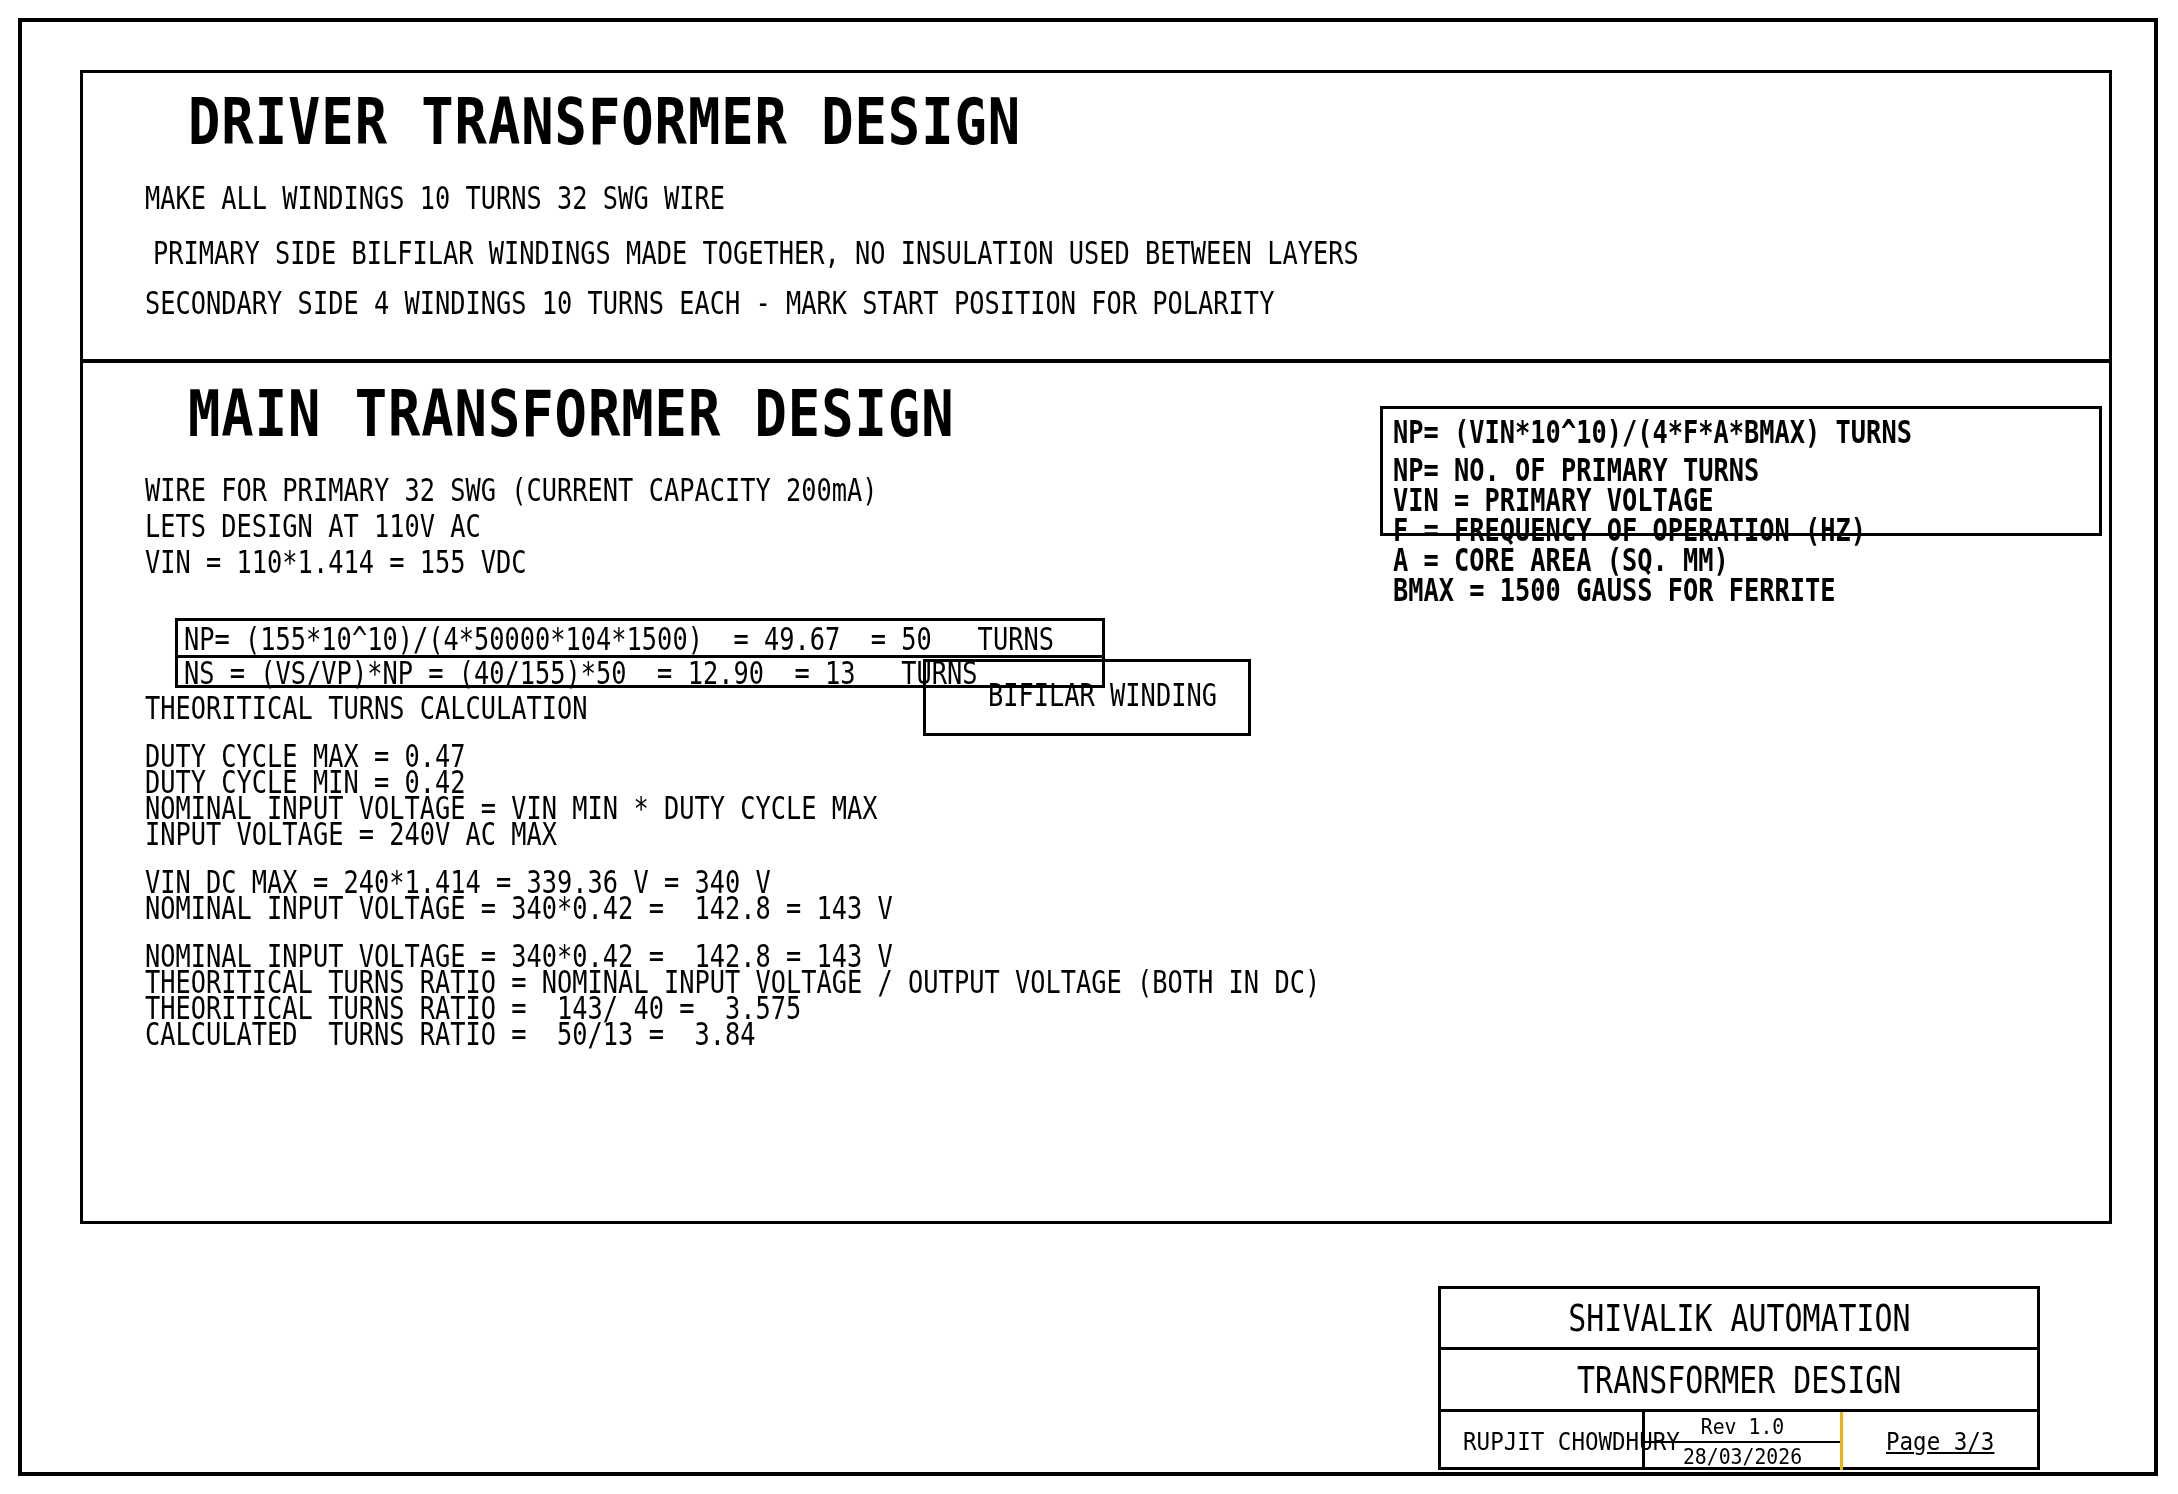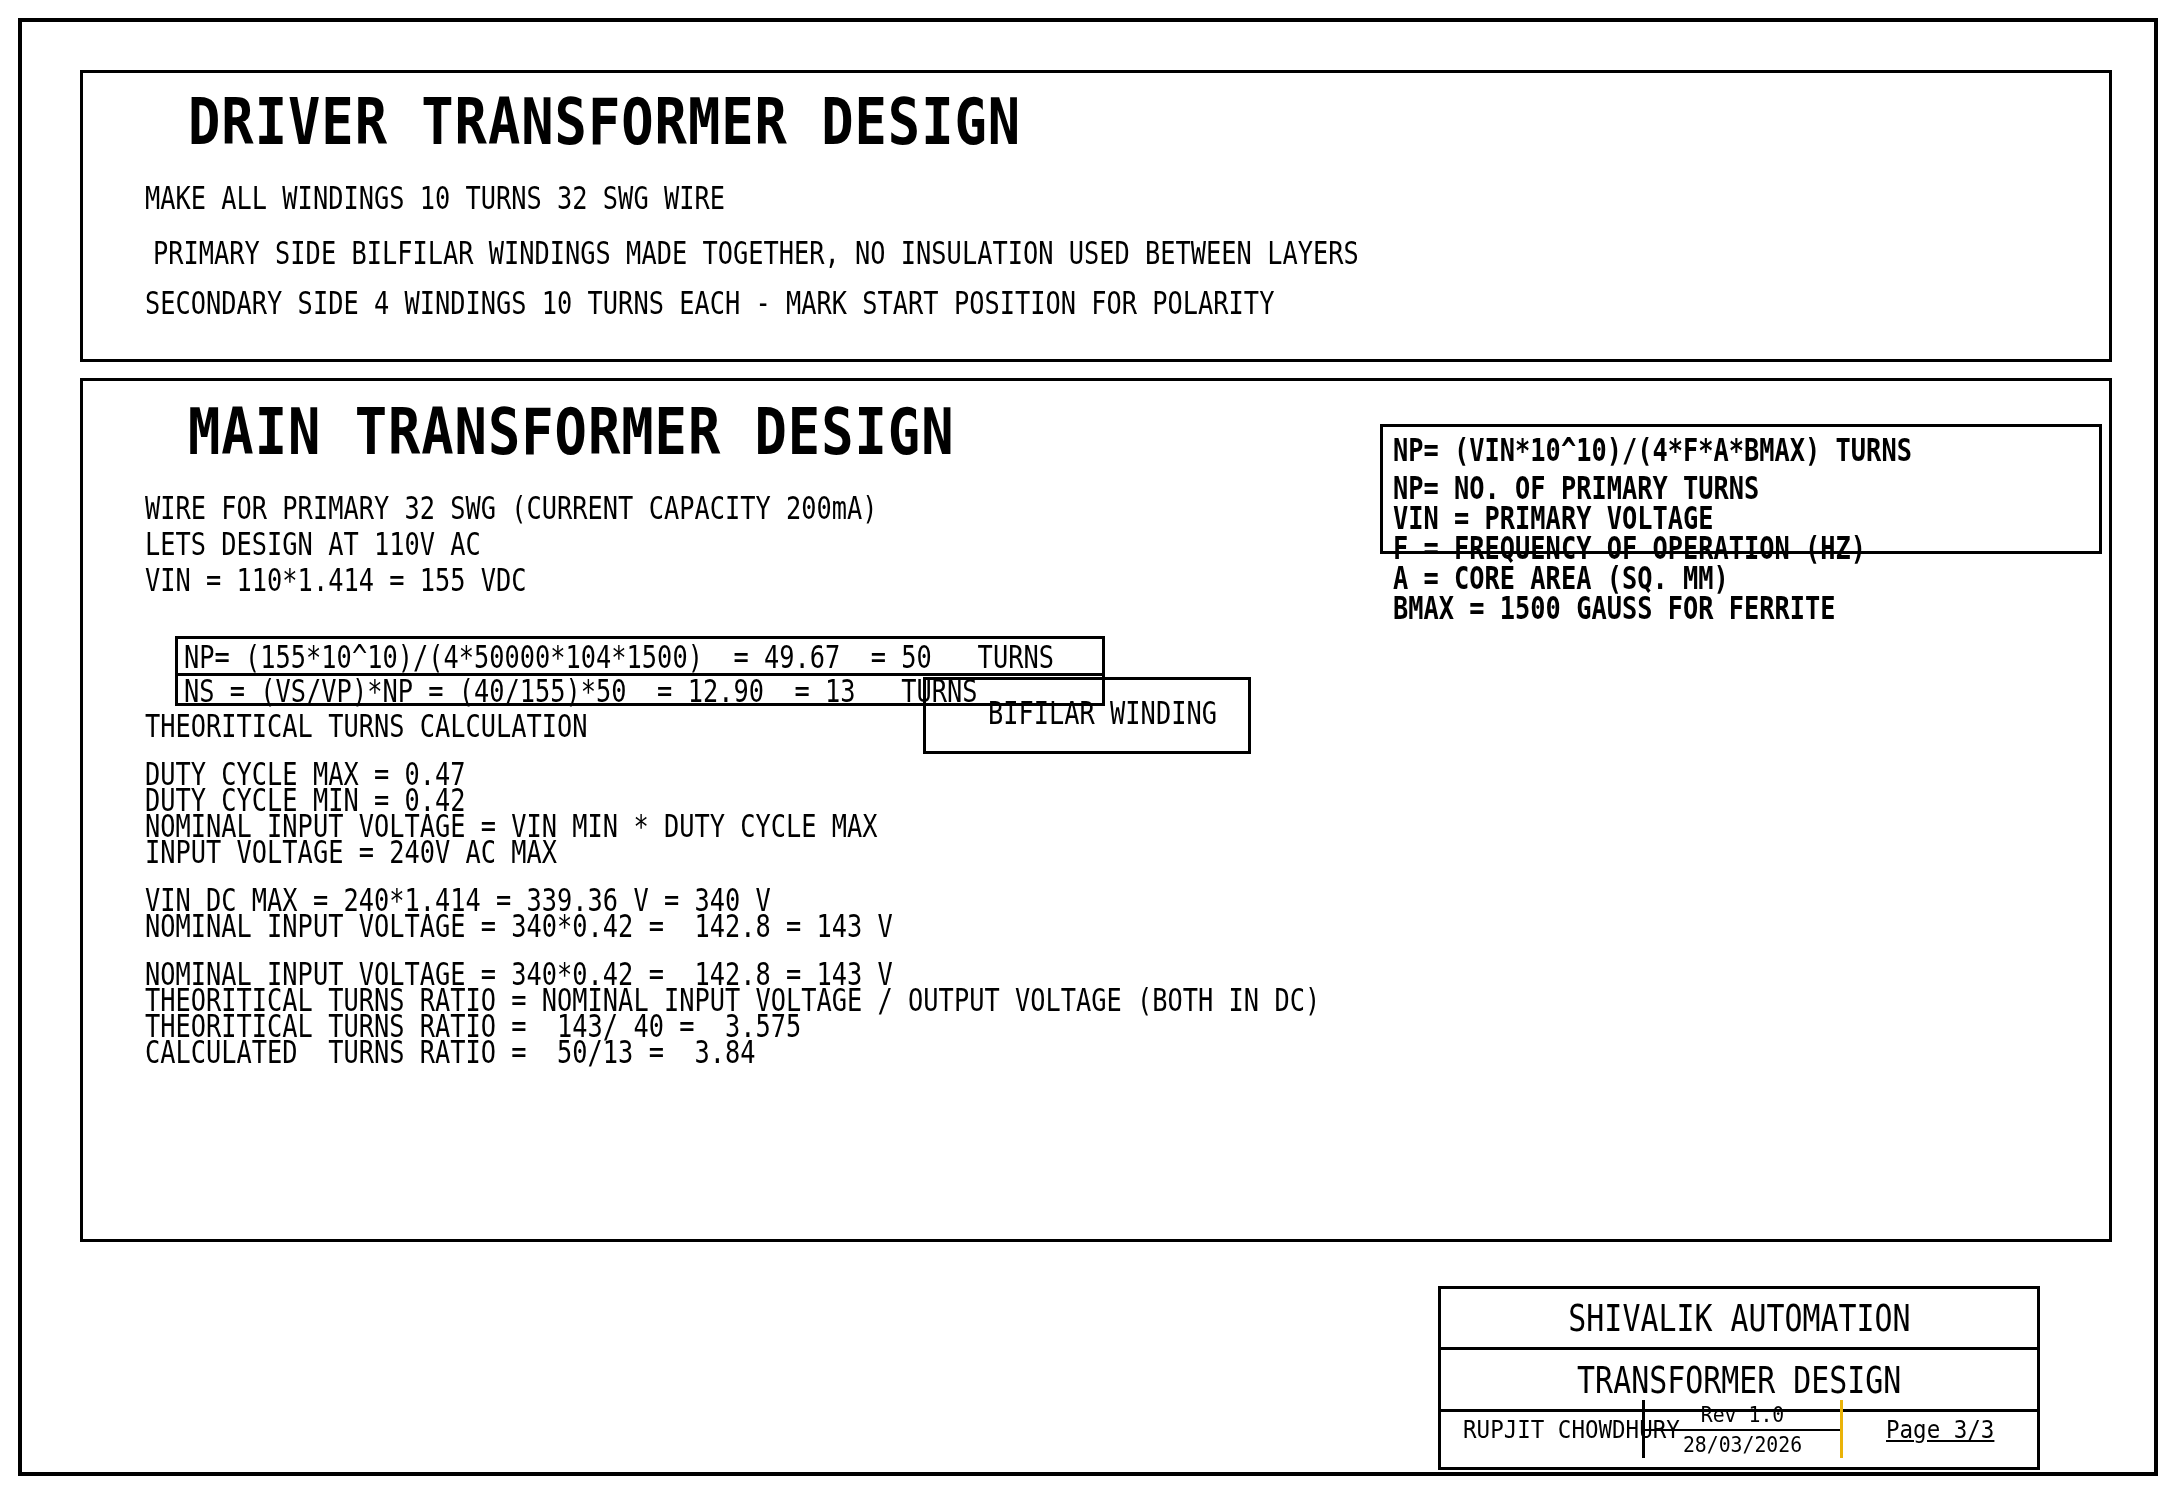--- a/index.html
+++ b/index.html
@@ -38,21 +38,21 @@
 
   #driver-panel {
     left: 80px;
     top: 70px;
     width: 2032px;
     height: 292px;
   }
 
   #main-panel {
     left: 80px;
-    top: 378px;
+    top: 360px;
     width: 2032px;
     height: 864px;
   }
 
   
   .panel-heading {
     position: absolute;
     font-family: "DejaVu Sans Mono", "Liberation Mono", monospace;
     font-weight: bold;
     letter-spacing: 1px;
@@ -207,21 +207,21 @@
     top: 0;
     height: 61px;
     border-bottom: 3px solid #000;
   }
   #tb-drawing {
     top: 61px;
     height: 62px;
     border-bottom: 3px solid #000;
   }
   #tb-bottom {
-    top: 111px;
+    top: 123px;
     height: 58px;
     display: flex;
   }
   .tb-text-lg {
     white-space: pre;
     font-size: 34px;
     line-height: 34px;
     font-family: "DejaVu Sans Mono", "Liberation Mono", monospace;
     transform-origin: center center;
     transform: scaleX(0.88) scaleY(1.08);

